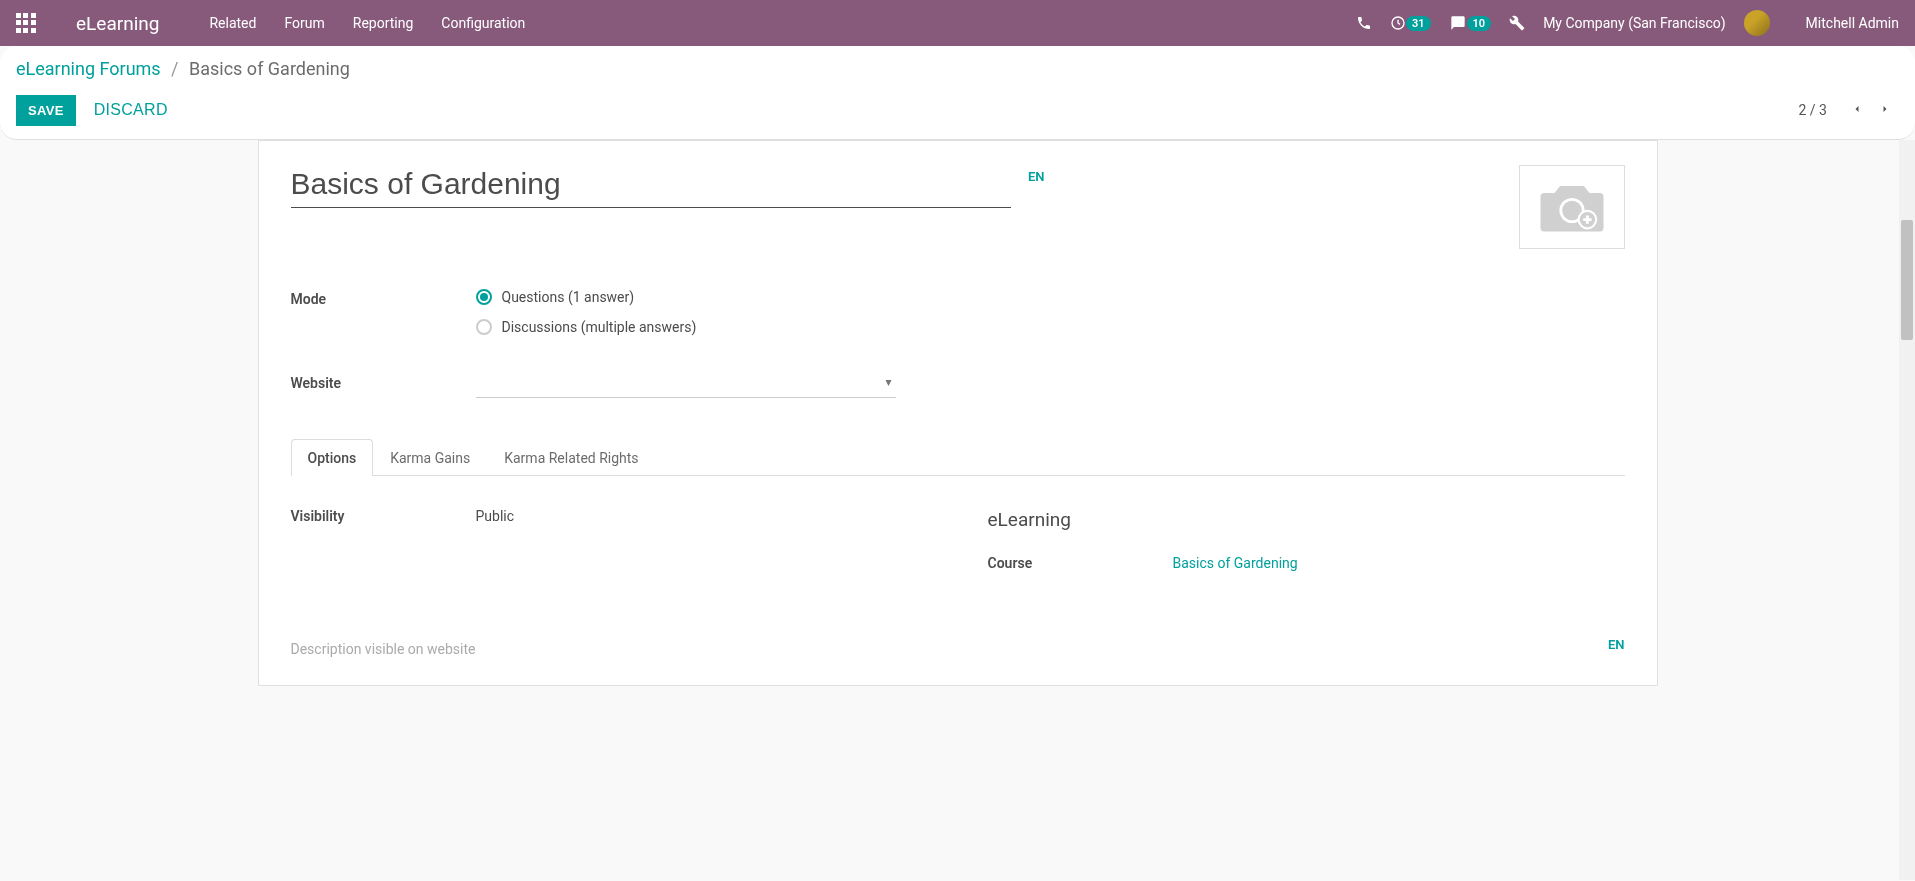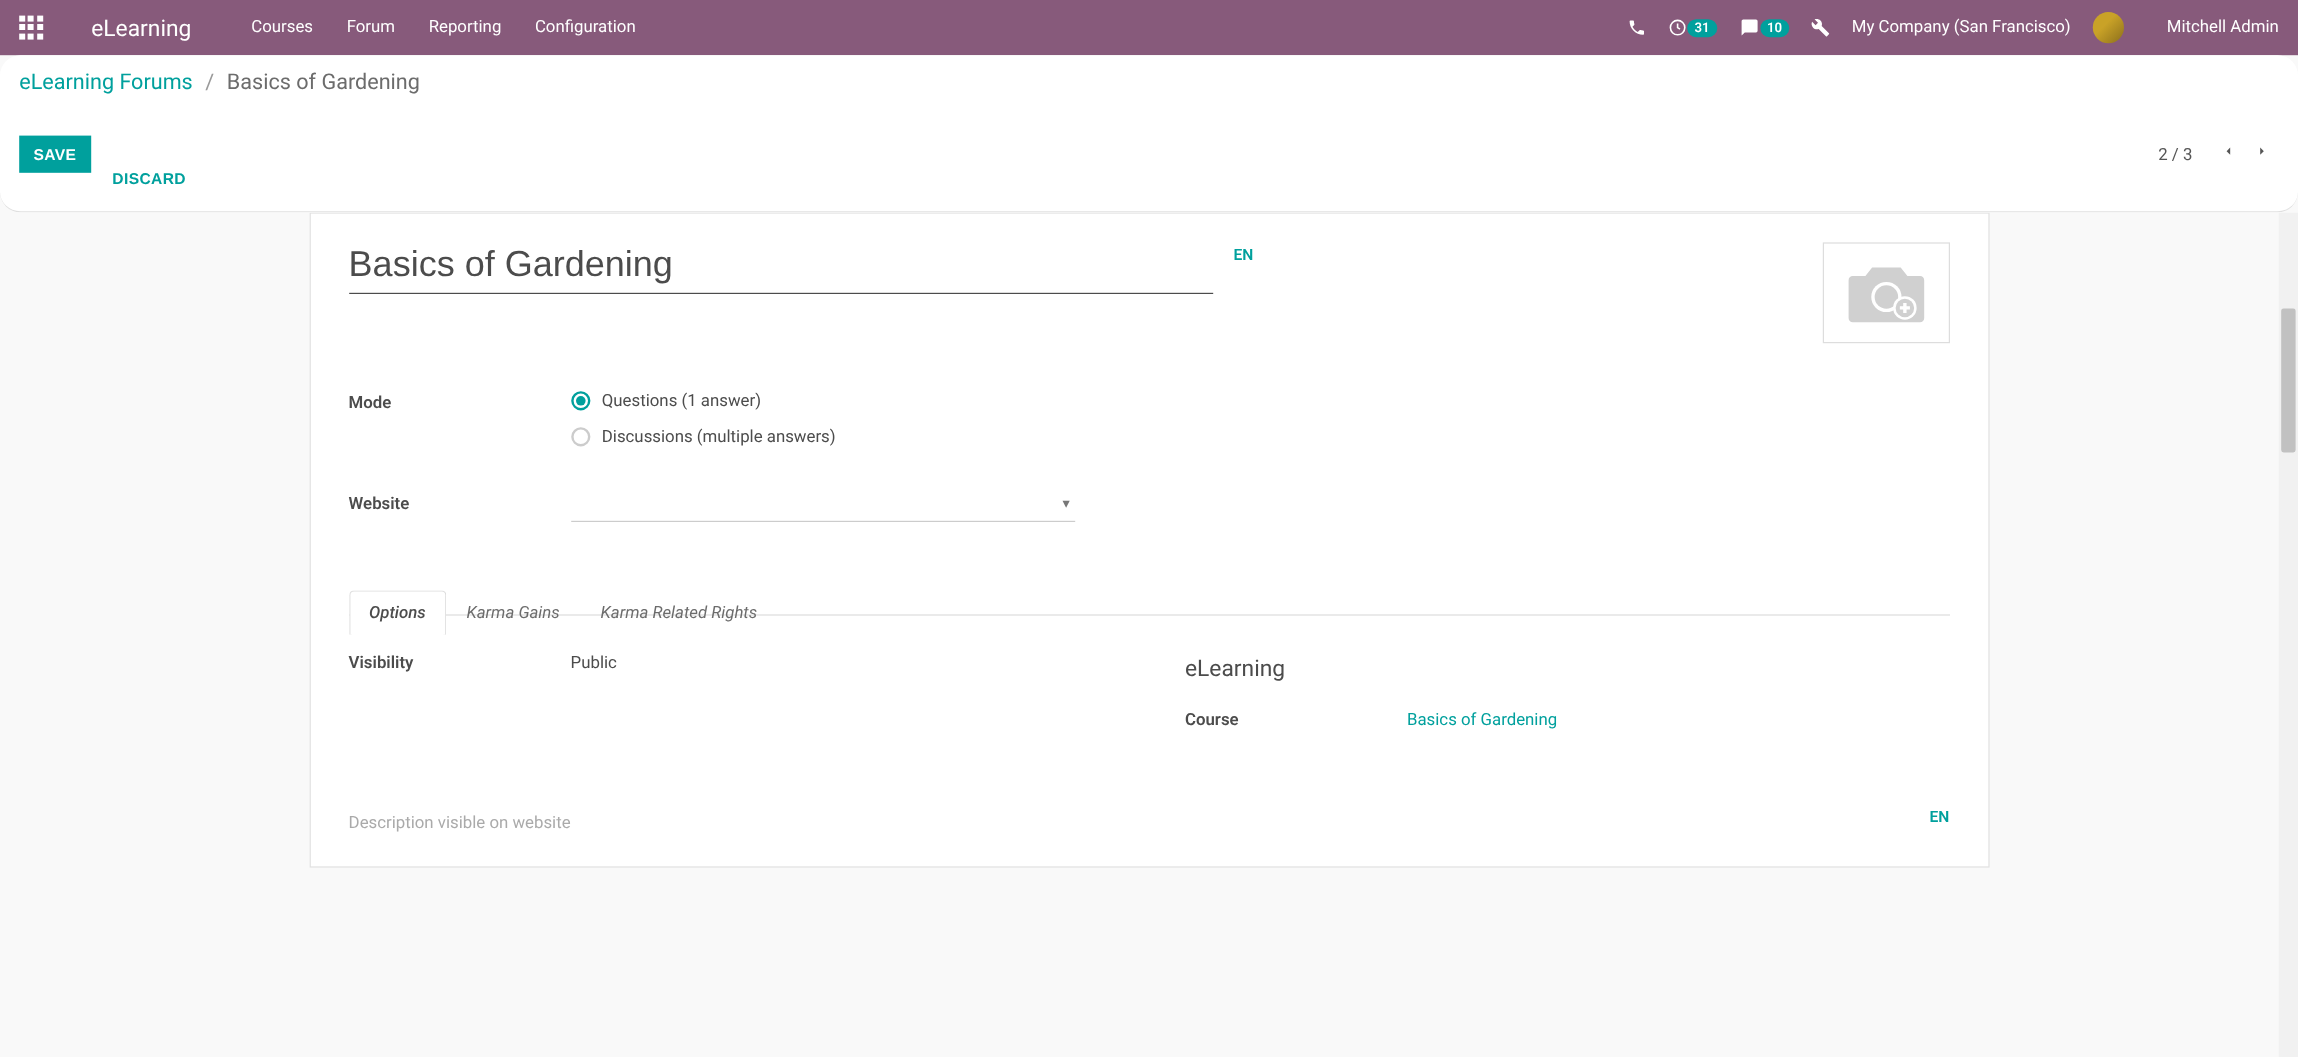--- a/index.html
+++ b/index.html
@@ -19,21 +19,21 @@
 .username { font-size: 14px; padding-left: 28px; }
 
 .control-panel { background: #fff; border-bottom: 1px solid #e0e0e0; padding: 12px 16px 0 16px; border-radius: 17px; }
 .breadcrumb { font-size: 18px; color: #875a7b; margin-bottom: 14px; }
 .breadcrumb a { color: #00a09d; text-decoration: none; }
 .breadcrumb .sep { color: #999; margin: 0 6px; }
 .breadcrumb .current { color: #6c6c6c; }
 .cp-bottom { display: flex; justify-content: space-between; align-items: center; padding-bottom: 12px; }
 .cp-left { display: flex; gap: 12px; align-items: center; }
 .btn-save { background: #00a09d; color: #fff; border: none; padding: 8px 12px; font-weight: 600; font-size: 13px; cursor: pointer; text-transform: uppercase; letter-spacing: 0.3px; }
-.btn-discard { background: transparent; color: #00a09d; border: none; padding: 8px 6px; font-weight: 700; font-size: 13px; cursor: pointer; text-transform: uppercase; letter-spacing: 0.3px; margin-top: 40px; }
+.btn-discard { background: transparent; color: #00a09d; border: none; padding: 8px 6px; font-weight: 400; font-size: 16px; cursor: pointer; text-transform: uppercase; letter-spacing: 0.3px; }
 .cp-right { display: flex; align-items: center; gap: 16px; }
 .pager-count { color: #555; font-size: 14px; }
 .pager-btns { display: flex; }
 .pager-btn { background: transparent; border: none; color: #555; font-size: 20px; cursor: pointer; padding: 4px 8px; }
 
 .form-sheet-bg { padding: 0; overflow-y: auto; height: calc(100vh - 46px - 95px); position: relative; }
 .form-sheet { background: #fff; border: 1px solid #e0e0e0; max-width: 1400px; margin: 0 auto; padding: 24px 32px; }
 
 .title-row { display: flex; align-items: flex-start; gap: 20px; position: relative; margin-bottom: 40px; }
 .title-input-wrap { position: relative; flex: 0 0 720px; }
@@ -47,21 +47,21 @@
 .form-group .field-body { flex: 1; max-width: 420px; }
 .radio-item { display: flex; align-items: center; gap: 10px; margin-bottom: 14px; color: #4c4c4c; font-size: 14px; cursor: pointer; }
 .radio-circle { width: 16px; height: 16px; border: 2px solid #00a09d; border-radius: 50%; display: inline-flex; align-items: center; justify-content: center; }
 .radio-circle.checked::after { content: ''; width: 8px; height: 8px; background: #00a09d; border-radius: 50%; }
 .radio-circle.unchecked { border-color: #ccc; }
 .select-input { width: 100%; border: none; border-bottom: 1px solid #ccc; padding: 4px 20px 4px 0; font-size: 14px; background: transparent; appearance: none; position: relative; }
 .select-wrap { position: relative; max-width: 420px; }
 .select-wrap::after { content: '▾'; position: absolute; right: 4px; top: 2px; color: #777; pointer-events: none; font-size: 12px; }
 
 .tabs { display: flex; border-bottom: 1px solid #ddd; margin-top: 40px; }
-.tab { padding: 10px 16px; border: 1px solid transparent; border-bottom: none; color: #6c6c6c; font-size: 14px; cursor: pointer; position: relative; top: 17px; font-style: italic; }
+.tab { padding: 10px 16px; border: 1px solid transparent; border-bottom: none; color: #6c6c6c; font-size: 14px; cursor: pointer; position: relative; top: 1px; }
 .tab.active { border-color: #ddd; background: #fff; color: #4c4c4c; font-weight: 500; border-radius: 4px 4px 0 0; }
 
 .tab-content { padding: 32px 0; display: flex; gap: 60px; }
 .col { flex: 1; }
 .col h2 { font-size: 19px; font-weight: 400; color: #4c4c4c; margin-bottom: 24px; }
 .field-row { display: flex; align-items: center; margin-bottom: 14px; }
 .field-row label { width: 185px; font-weight: 600; font-size: 14px; color: #4c4c4c; }
 .field-row .value { font-size: 14px; }
 .field-row .value-link { color: #00a09d; text-decoration: none; cursor: pointer; }
 .field-row .select-wrap { flex: 1; }
@@ -83,21 +83,21 @@
       <span></span>
     <span></span>
       <span></span>
       <span></span>
     <span></span>
       <span></span>
       <span></span>
   </div>
   <div class="app-name">eLearning</div>
   <div class="nav-menu">
-    <a>Courses</a>
+    <a>Related</a>
     <a>Forum</a>
     <a>Reporting</a>
     <a>Configuration</a>
   </div>
   <div class="header-right">
     <div class="icon-btn">
       <svg width="16" height="16" viewBox="0 0 24 24" fill="#fff">
           <path d="M6.6 10.8c1.4 2.8 3.8 5.1 6.6 6.6l2.2-2.2c.3-.3.7-.4 1-.2 1.1.4 2.4.6 3.6.6.6 0 1 .4 1 1V20c0 .6-.4 1-1 1C10.6 21 3 13.4 3 4c0-.6.4-1 1-1h3.4c.6 0 1 .4 1 1 0 1.2.2 2.5.6 3.6.1.4 0 .8-.2 1l-2.2 2.2z"></path>
         </svg>
     </div>

